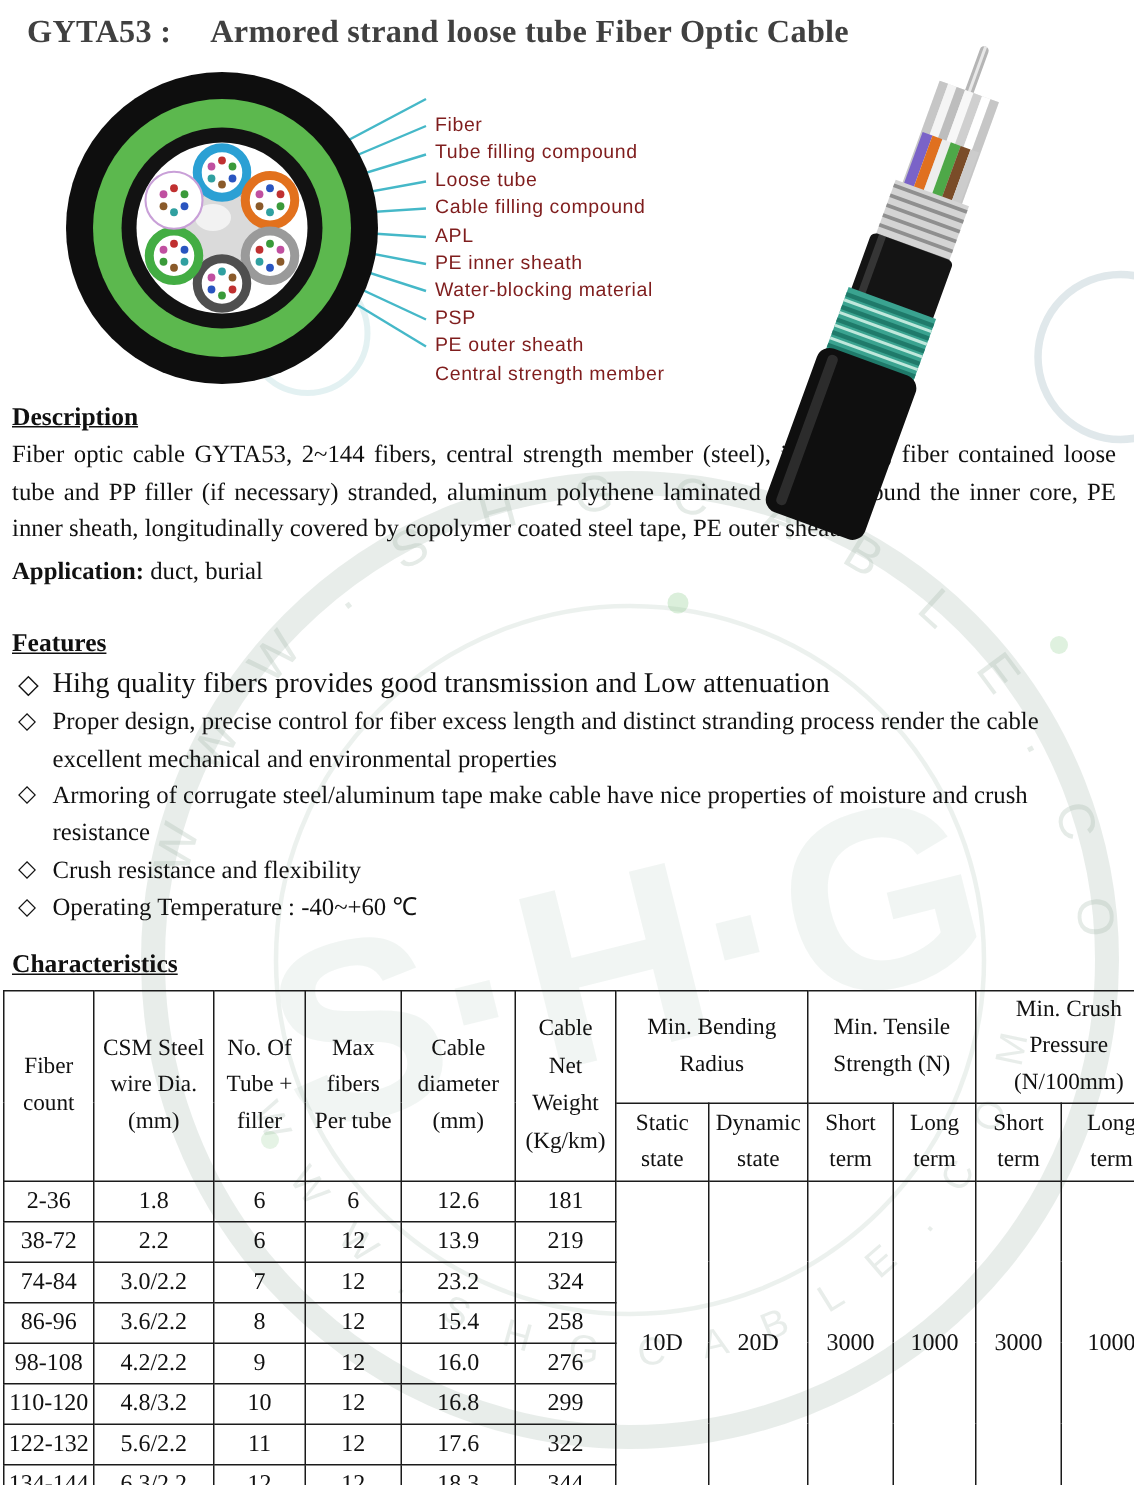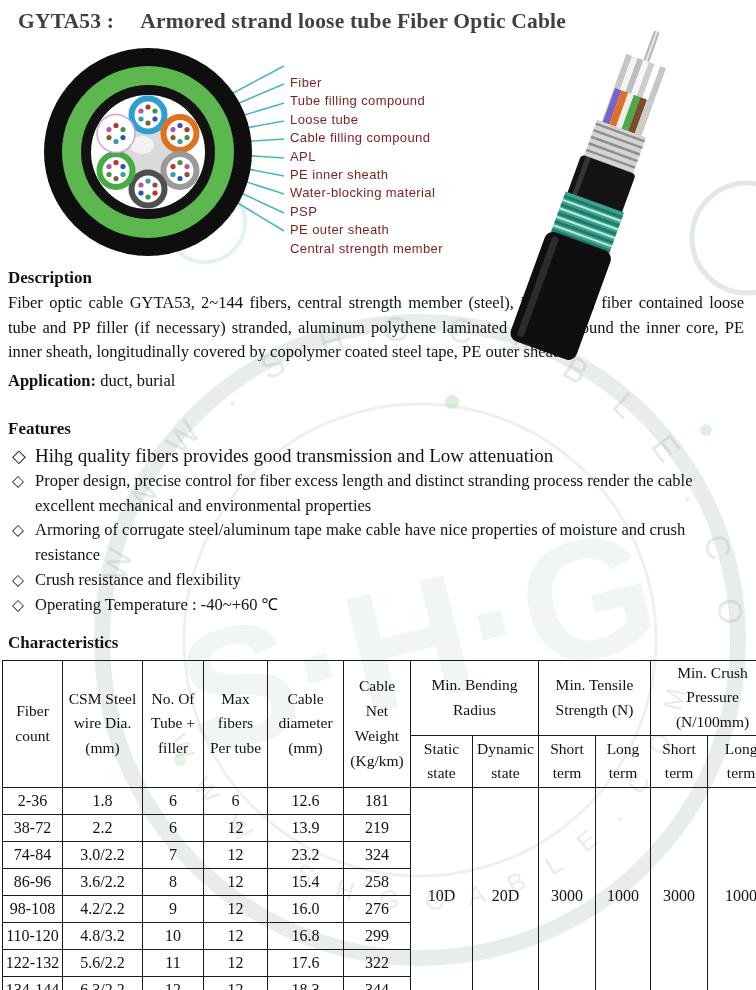--- a/index.html
+++ b/index.html
@@ -15,21 +15,21 @@
 
   
   .fig-wrap { position:relative; height:236px; }
   .fig-svg  { position:absolute; left:0; top:-20px; width:756px; height:310px; overflow:visible; }
   .labels   { position:absolute; left:290px; top:26px; font-family:"Liberation Sans", sans-serif;
               font-size:13px; color:#7f1d1d; letter-spacing:0.4px;margin-top:16px; }
   .labels .lbl { height:18.4px; line-height:18.4px; white-space:nowrap; }
 
   
   .section { margin:0 12px 0 8px; }
-  .s-head { font-size:17px; font-weight:bold; margin-bottom:3px; }
+  .s-head { font-size:17px; font-weight:bold; margin-bottom:3px;text-decoration:underline; }
   .desc-body { font-size:16.5px; line-height:24.6px; text-align:justify; }
   .app-line { font-size:16.5px; line-height:24px; margin-top:4px; }
   .app-line b { font-weight:bold; }
 
   .features { margin-top:26px; }
   .feat-list { list-style:none; margin-top:4px; }
   .feat-list li { position:relative; padding-left:27px; font-size:16.5px; line-height:24.8px; }
   .feat-list li.big { font-size:19px; line-height:26px; }
   .feat-list li .dia { position:absolute; left:4px; top:0; font-size:0.95em; }
 

